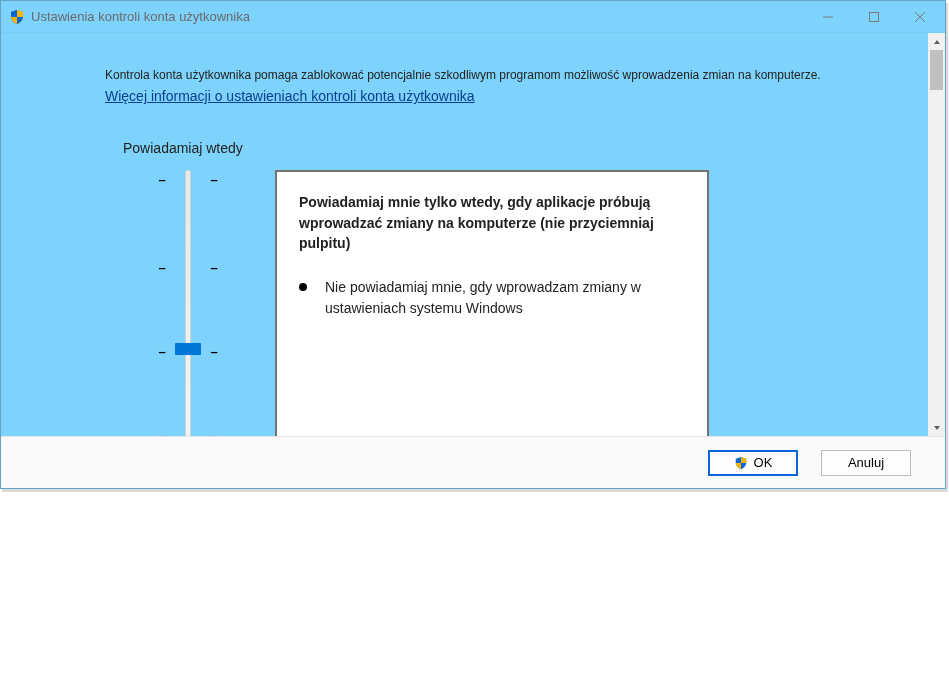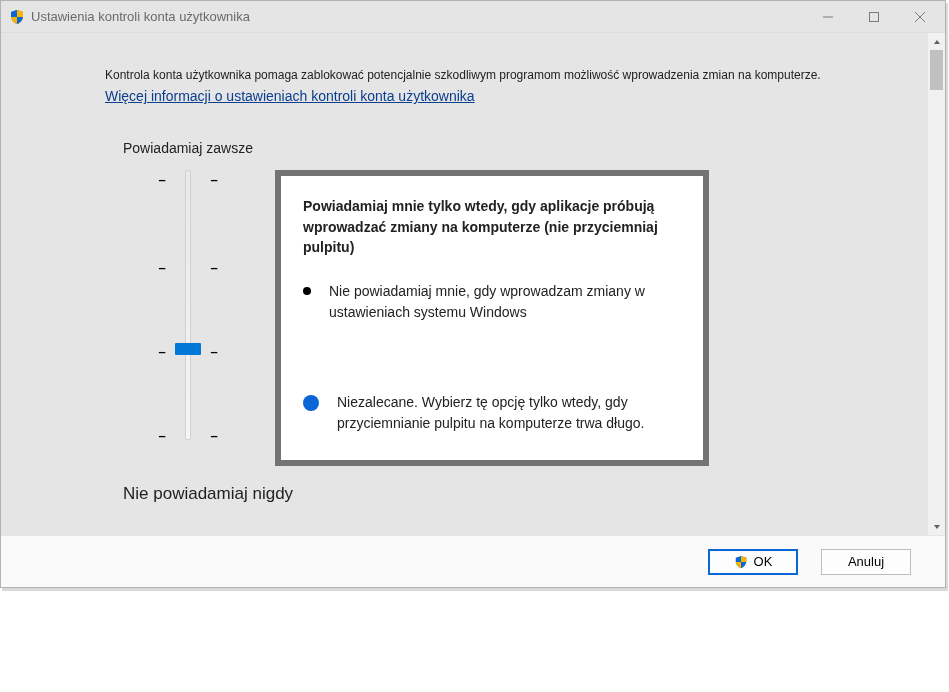--- a/index.html
+++ b/index.html
@@ -8,23 +8,23 @@
   font-size: 13px;
   color: #222;
   background: #fff;
   width: 949px;
   height: 692px;
   overflow: hidden;
   position: relative;
 }
 .window {
   width: 946px;
-  height: 588px;
+  height: 489px;
   border: 1px solid rgba(0,0,0,0.22);
-  background: #e5e5e5;
+  background: #7dd3fc;
   position: relative;
   display: flex;
   flex-direction: column;
   box-shadow: 2px 3px 0 rgba(0,0,0,0.15);
 }
 
 .titlebar {
   height: 32px;
   display: flex;
   align-items: center;
@@ -121,21 +121,21 @@
 .tick span { display:inline-block; width: 10px; text-align:center; }
 .tick .mid { width: 10px; }
 .thumb-handle {
   position: absolute;
   left: 34px;
   width: 26px; height: 12px;
   background: #0078d7;
   border-radius: 1px;
 }
 .desc-box {
-  border: 6px solid #737373;
+  border: 2px solid #737373;
   width: 434px;
   min-height: 296px;
   padding: 20px 22px 20px 22px;
   background: #fff;
   position: relative;
 }
 .desc-title {
   font-weight: 700;
   font-size: 14px;
   line-height: 1.45;
@@ -228,21 +228,21 @@
     </div>
   </div>
 
   <div class="scroll-area">
 
     <div class="content">
       <p class="lead">Kontrola konta użytkownika pomaga zablokować potencjalnie szkodliwym programom możliwość wprowadzenia zmian na komputerze.</p>
       <a href="#" class="link">Więcej informacji o ustawieniach kontroli konta użytkownika</a>
 
       <div class="slider-block">
-        <div class="label-top">Powiadamiaj zawsze</div>
+        <div class="label-top">Powiadamiaj wtedy</div>
 
         <div class="slide-row">
 
           <div class="slider-col">
             <div class="slider-track"></div>
             <div class="tick" style="top:2px">
                 <span>–</span>
                 <span class="mid"></span>
                 <span>–</span>
               </div>
@@ -263,24 +263,20 @@
               </div>
             <div class="thumb-handle" style="top:173px"></div>
           </div>
 
           <div style="width:42px"></div>
           <div class="desc-box">
             <div class="desc-title">Powiadamiaj mnie tylko wtedy, gdy aplikacje próbują wprowadzać zmiany na komputerze (nie przyciemniaj pulpitu)</div>
             <div class="desc-bullet">
               <div class="dot"></div>
               <div class="txt">Nie powiadamiaj mnie, gdy wprowadzam zmiany w ustawieniach systemu Windows</div>
-            </div>
-            <div class="reco">
-              <div class="info-icon"></div>
-              <div class="txt">Niezalecane. Wybierz tę opcję tylko wtedy, gdy przyciemnianie pulpitu na komputerze trwa długo.</div>
             </div>
           </div>
         </div>
 
         <div class="label-bottom">Nie powiadamiaj nigdy</div>
       </div>
     </div>
 
     <div class="scroll-gutter">
       <div class="arrow">

